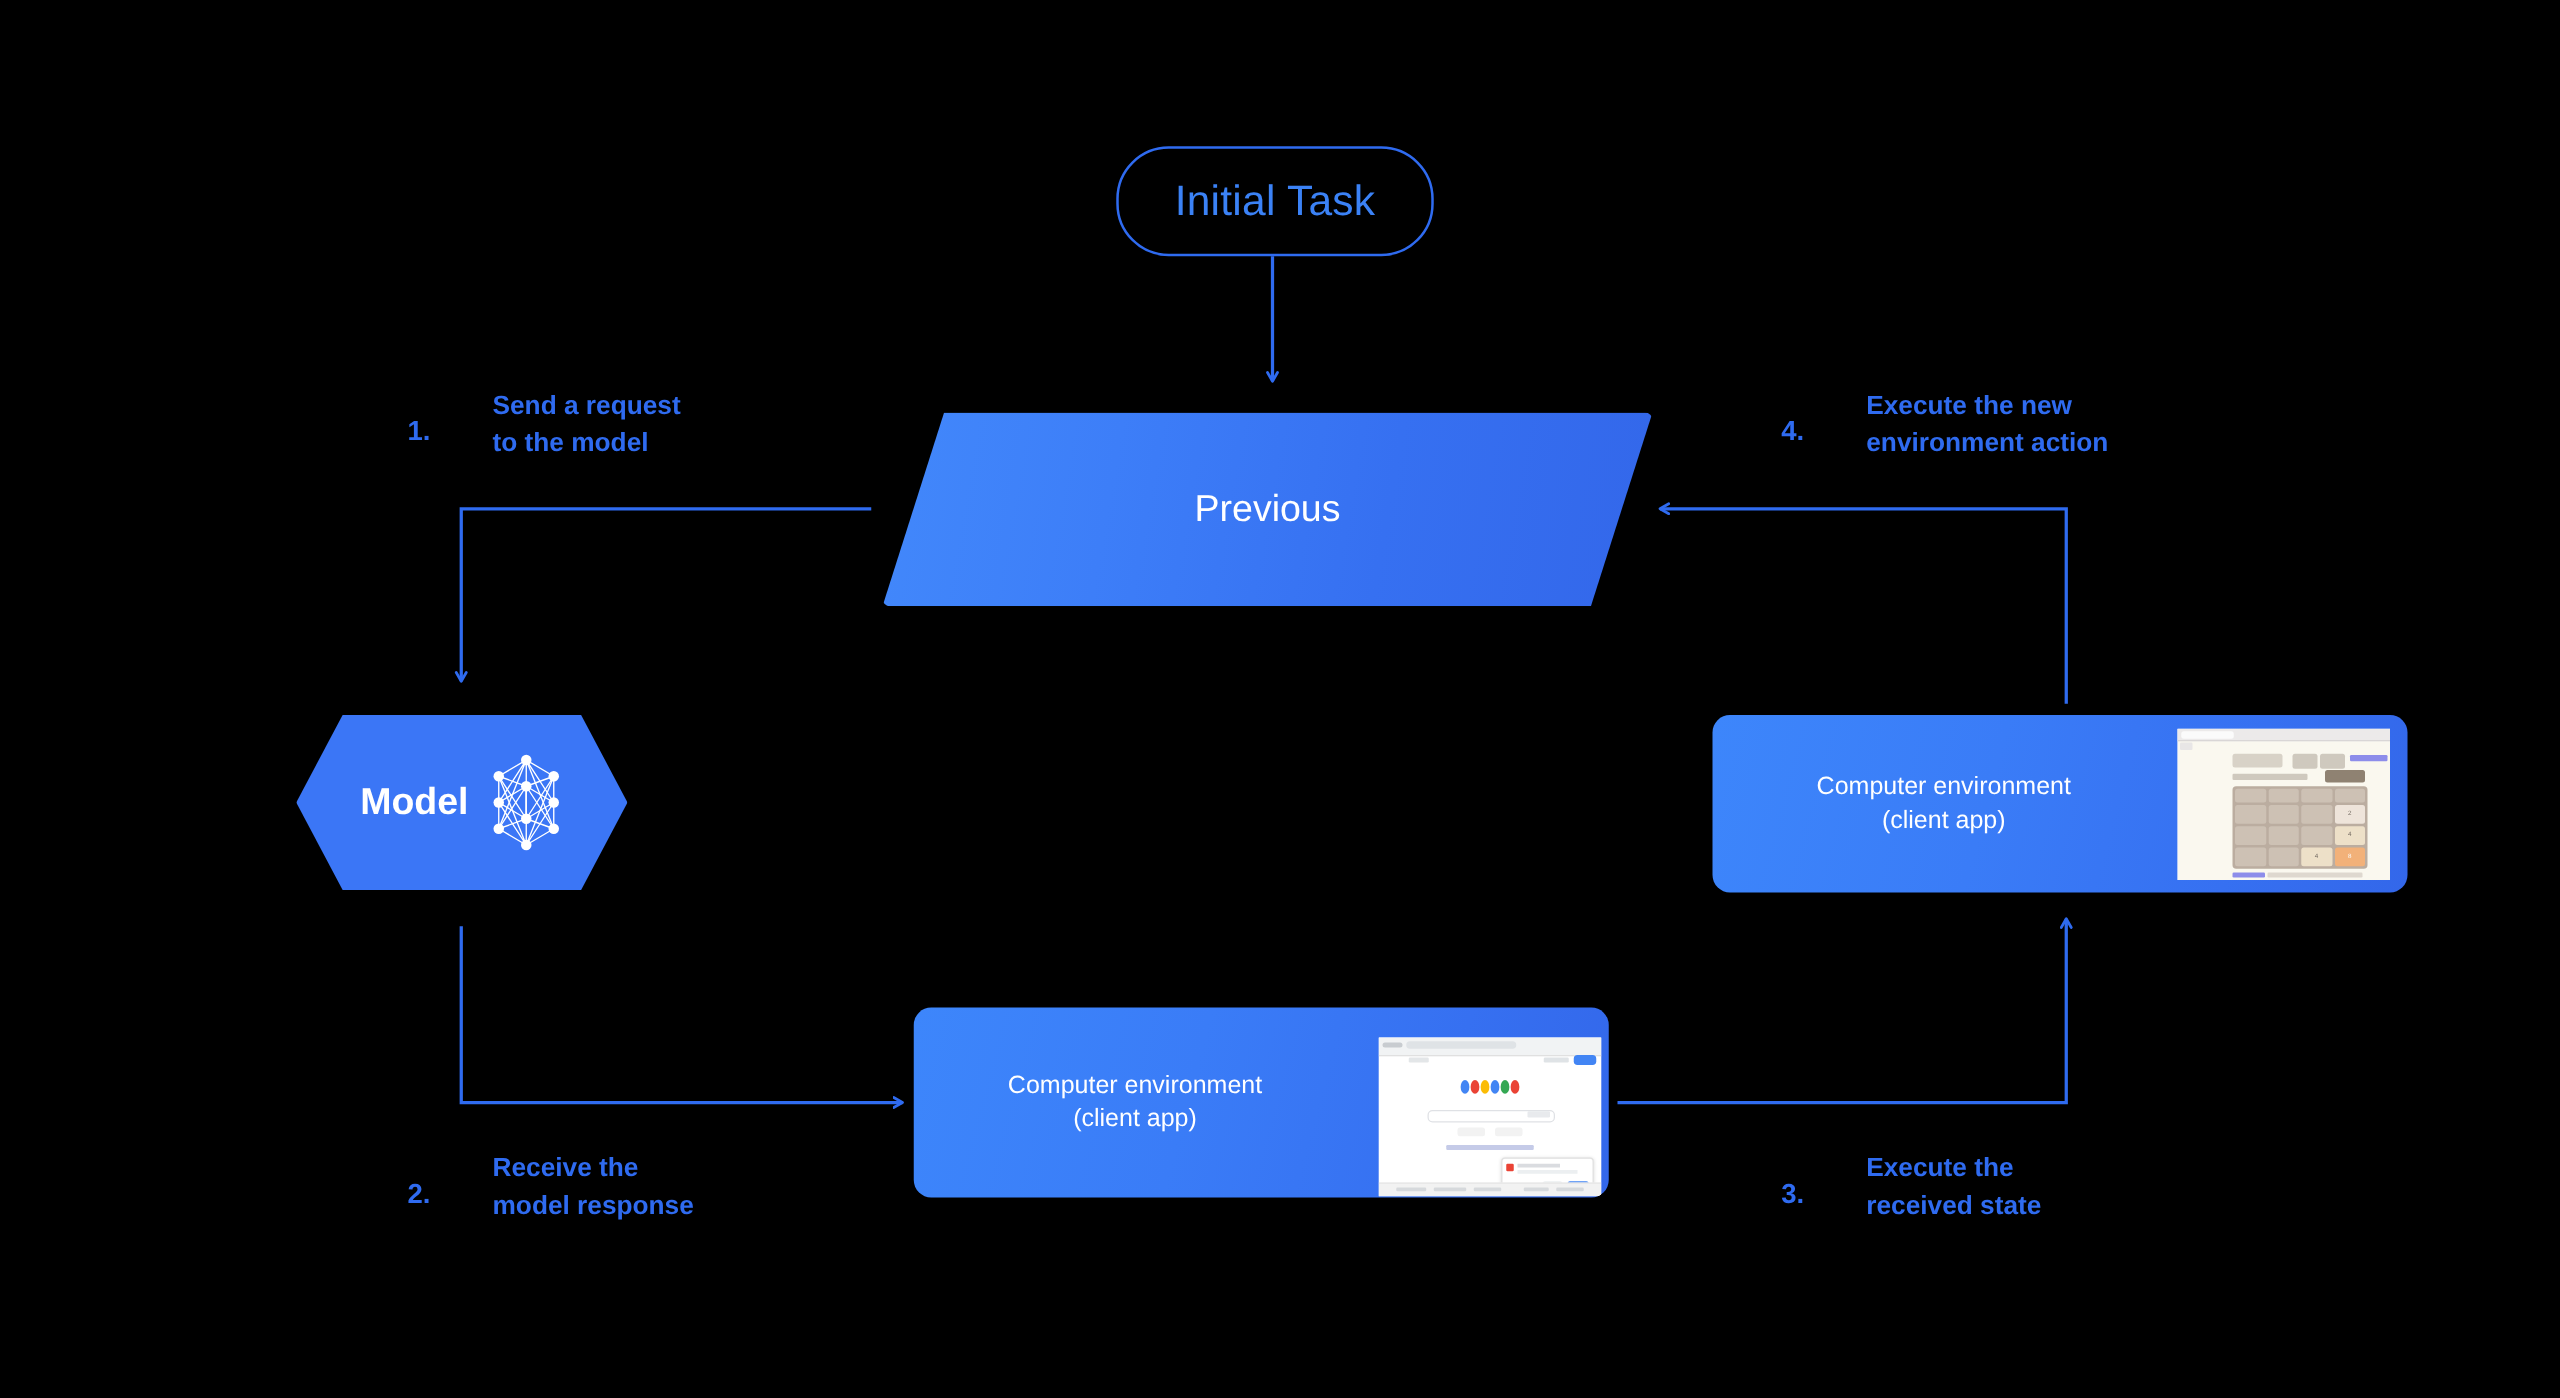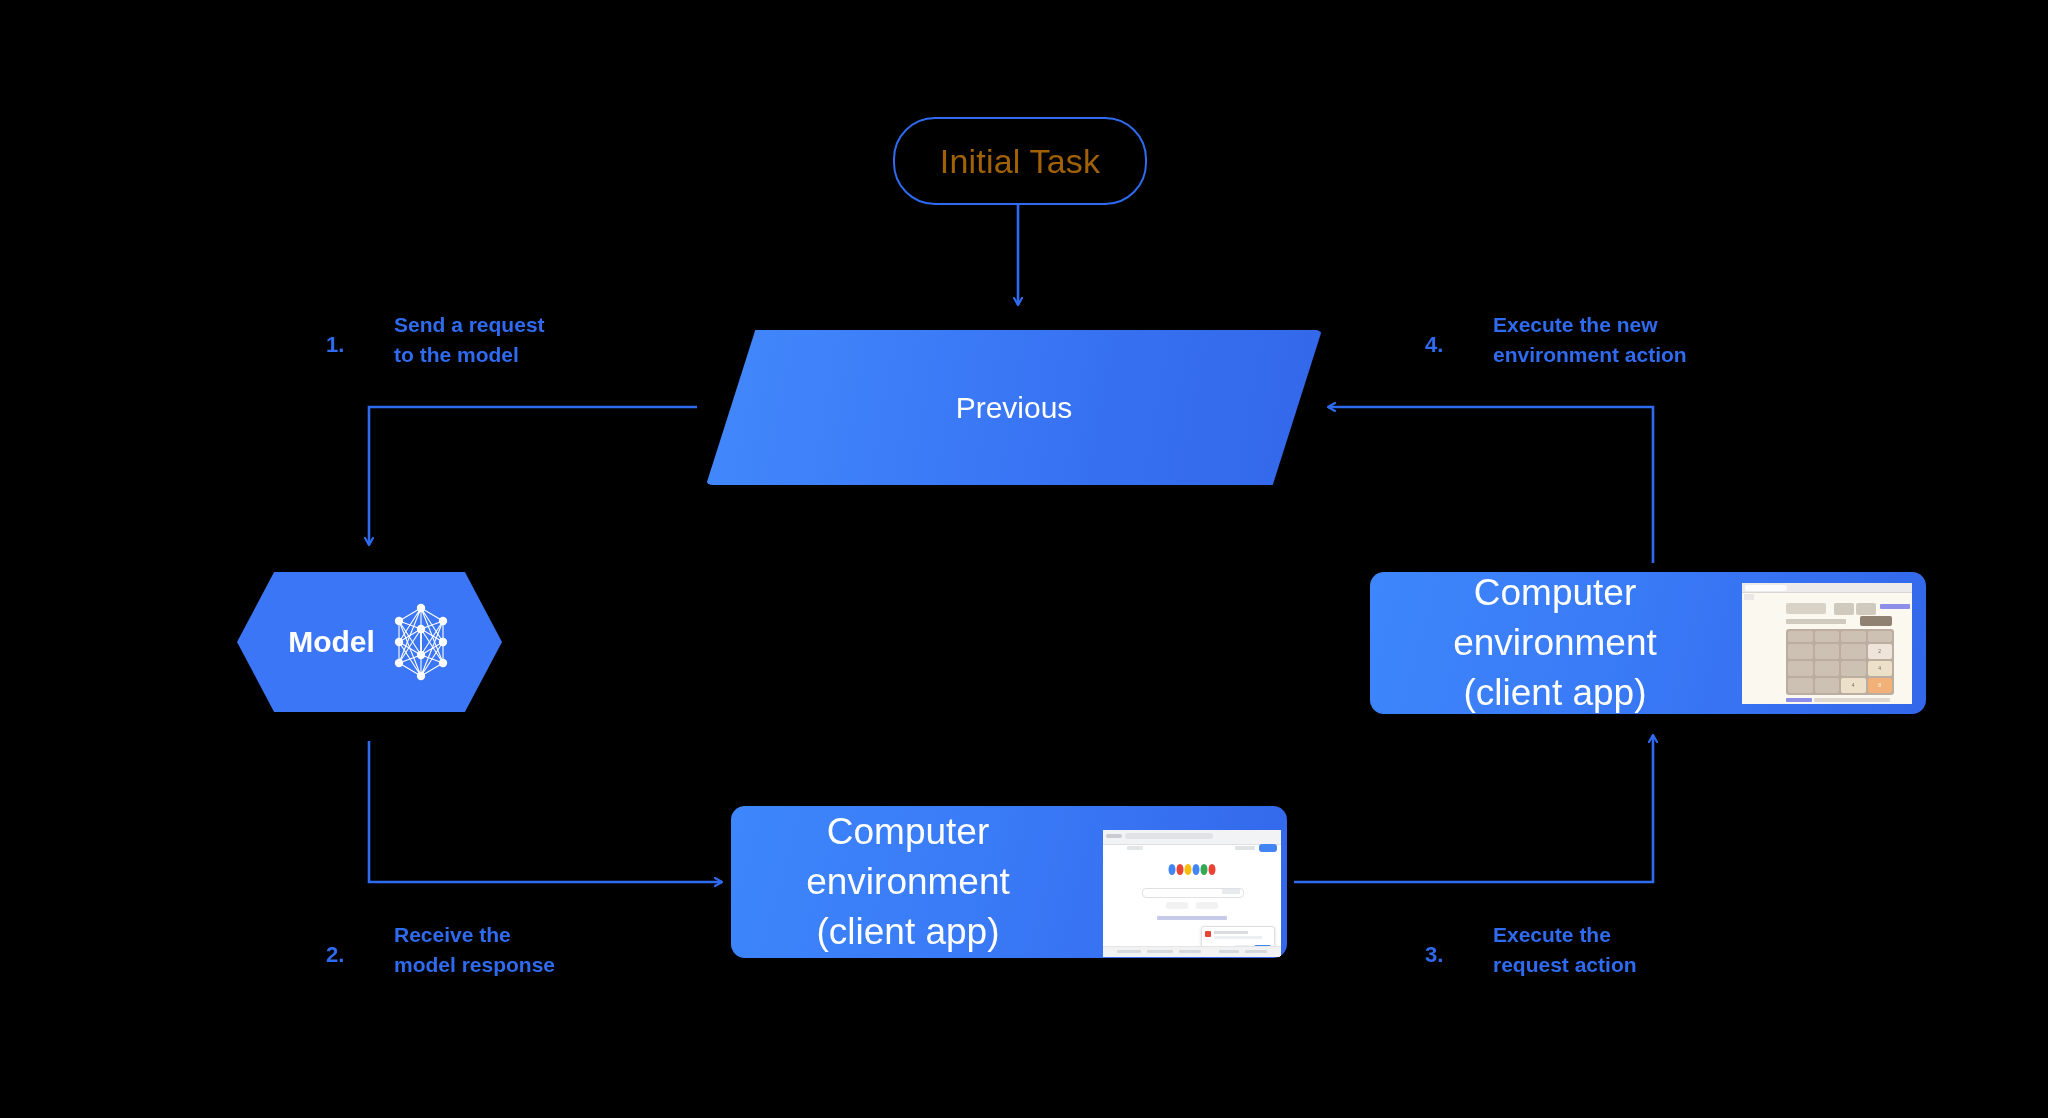--- a/index.html
+++ b/index.html
@@ -4,21 +4,21 @@
 <style>
   html,body{margin:0;padding:0;background:#000;}
   body{width:2048px;height:1118px;overflow:hidden;font-family:"Liberation Sans",sans-serif;}
   #stage{position:relative;width:2048px;height:1118px;background:#000;}
 
   
   .pill{
     position:absolute;left:893px;top:117px;width:250px;height:84px;
     border:2.5px solid #2f6bf0;border-radius:42px;
     display:flex;align-items:center;justify-content:center;
-    color:#a16207;font-size:34px;letter-spacing:.2px;text-align:right;
+    color:#3b82f6;font-size:34px;letter-spacing:.2px;text-align:right;
   }
 
   
   .para-wrap{position:absolute;left:706px;top:330px;width:616px;height:155px;}
   .para{
     position:absolute;inset:0;
     background:linear-gradient(100deg,#4288fb 0%,#3d7ef8 30%,#3670f1 65%,#3367ea 100%);
     clip-path:polygon(8.0% 0%, 100% 0%, 92.0% 100%, 0% 100%);
     border-radius:6px;
   }
@@ -42,21 +42,21 @@
 
   
   .env-card{
     position:absolute;border-radius:14px;overflow:hidden;
     background:linear-gradient(105deg,#3d86fb 0%,#3a7cf7 40%,#3670f1 75%,#3367ea 100%);
   }
   .env-card.right{left:1370px;top:572px;width:556px;height:142px;}
   .env-card.bottom{left:731px;top:806px;width:556px;height:152px;}
   .env-text{
     position:absolute;left:0;top:0;height:100%;display:flex;flex-direction:column;
-    align-items:center;justify-content:center;color:#fff;font-size:37px;line-height:1.35;text-align:center;
+    align-items:center;justify-content:center;color:#fff;font-size:20px;line-height:1.35;text-align:center;
   }
   .env-card.right .env-text{width:330px;left:20px;}
   .env-card.bottom .env-text{width:330px;left:12px;}
   .thumb{position:absolute;background:#fff;overflow:hidden;}
   .env-card.right .thumb{left:372px;top:11px;width:170px;height:121px;}
   .env-card.bottom .thumb{left:372px;top:24px;width:178px;height:127px;}
 
   
   .t2048{position:absolute;inset:0;background:#faf8ef;}
   .t2048 .titlebar{position:absolute;left:0;top:0;width:100%;height:9px;background:#eceaea;border-bottom:1px solid #d9d6d6;}
@@ -295,17 +295,17 @@
     <span class="txt">
       <span>Receive the</span><br>
       <span>model response</span>
     </span>
   </div>
 
   <div class="step s3">
     <span class="num">3.</span>
     <span class="txt">
       <span>Execute the</span><br>
-      <span>request action</span>
+      <span>received state</span>
     </span>
   </div>
 
 </div>
 
 </body></html>

